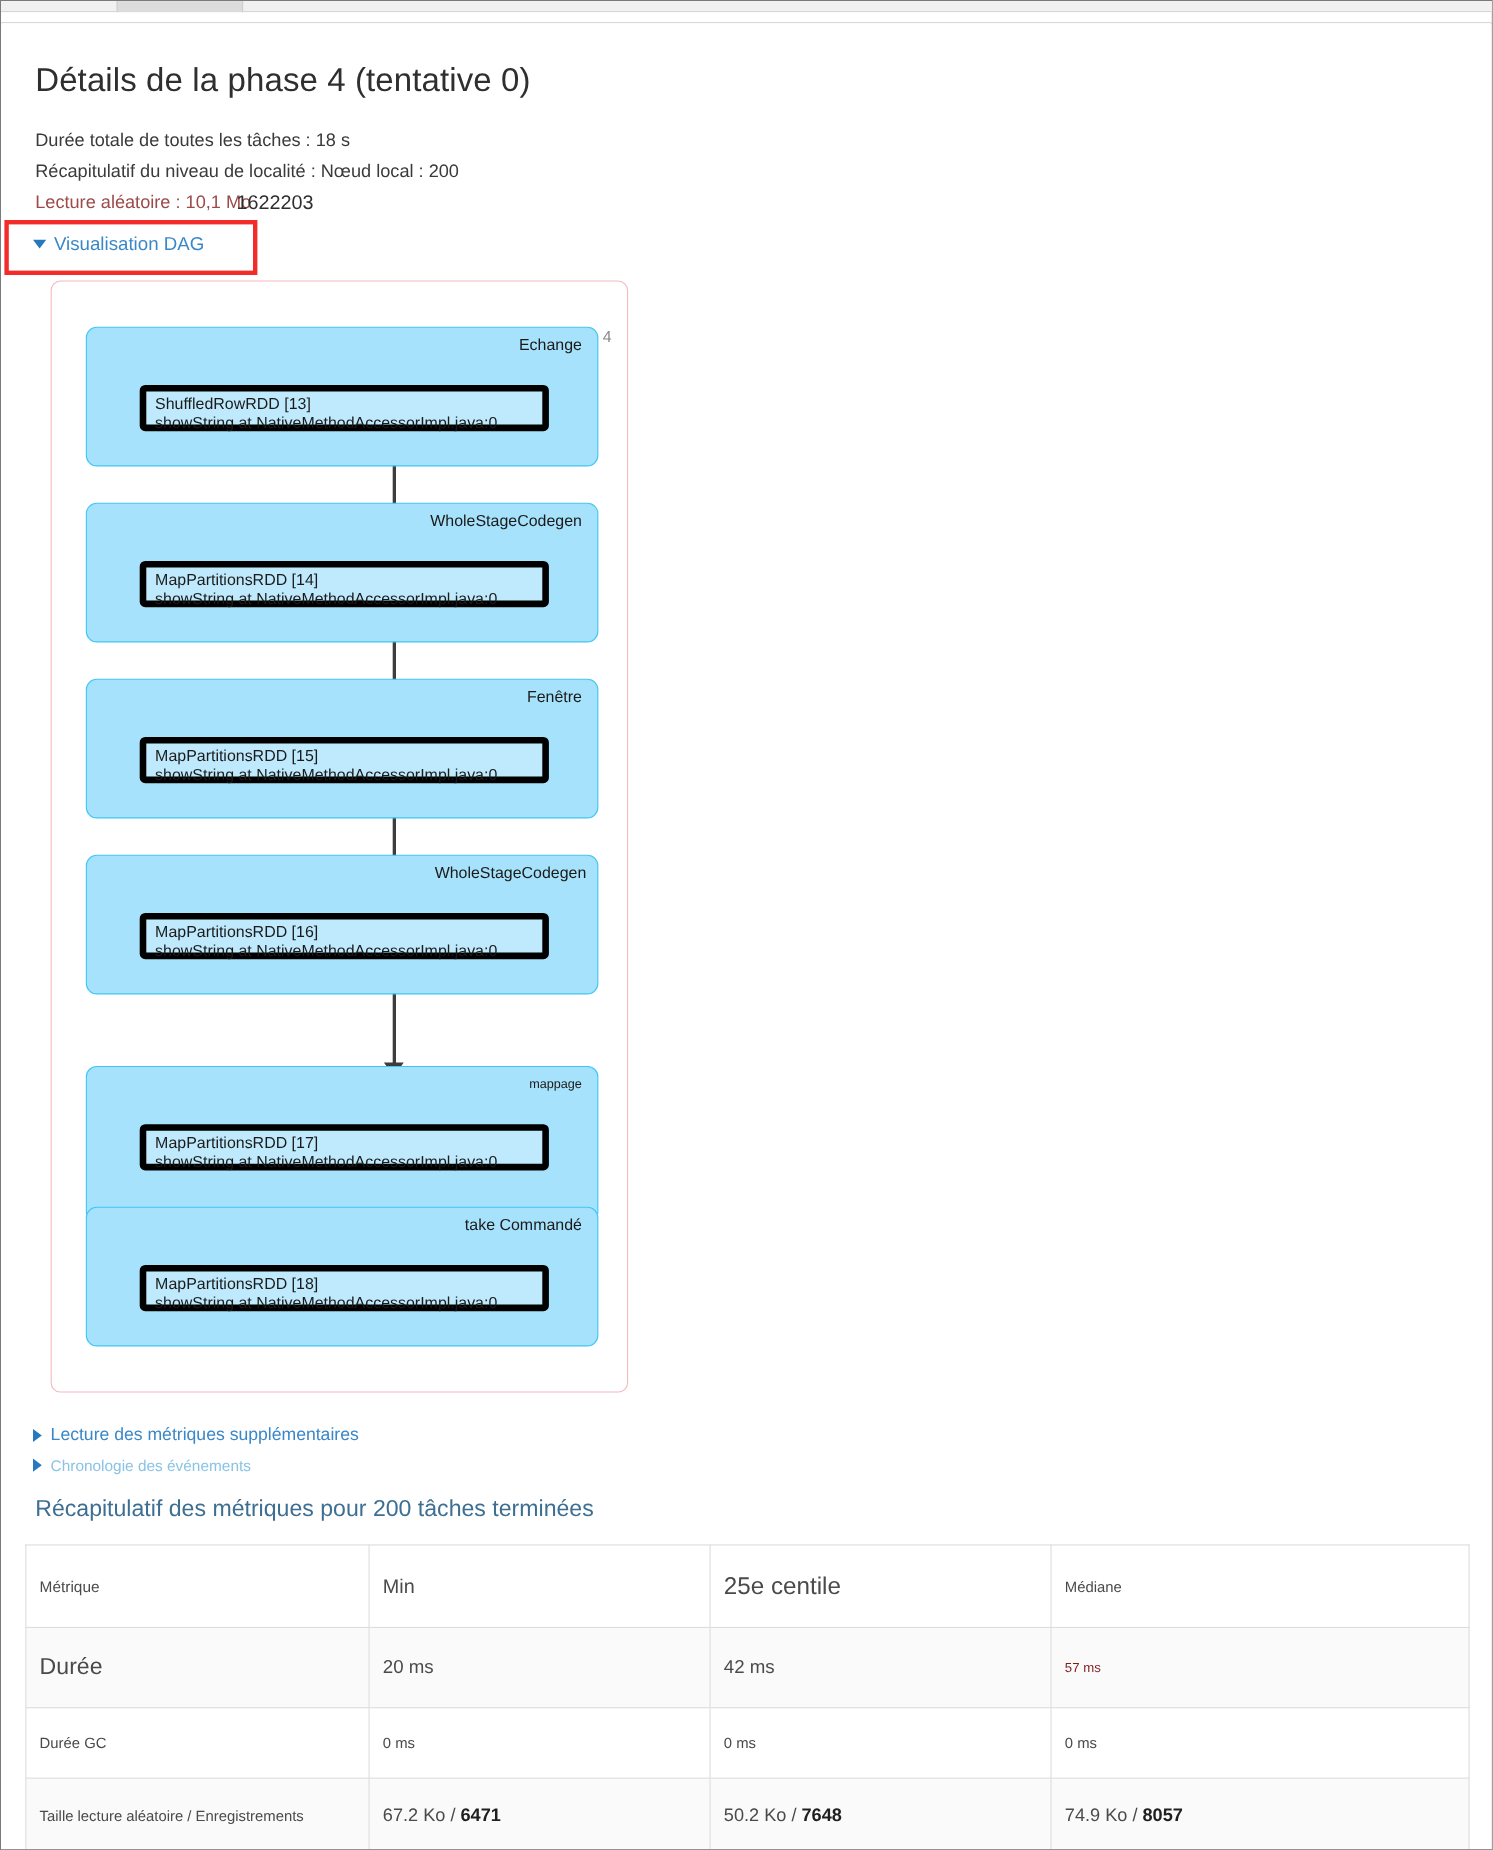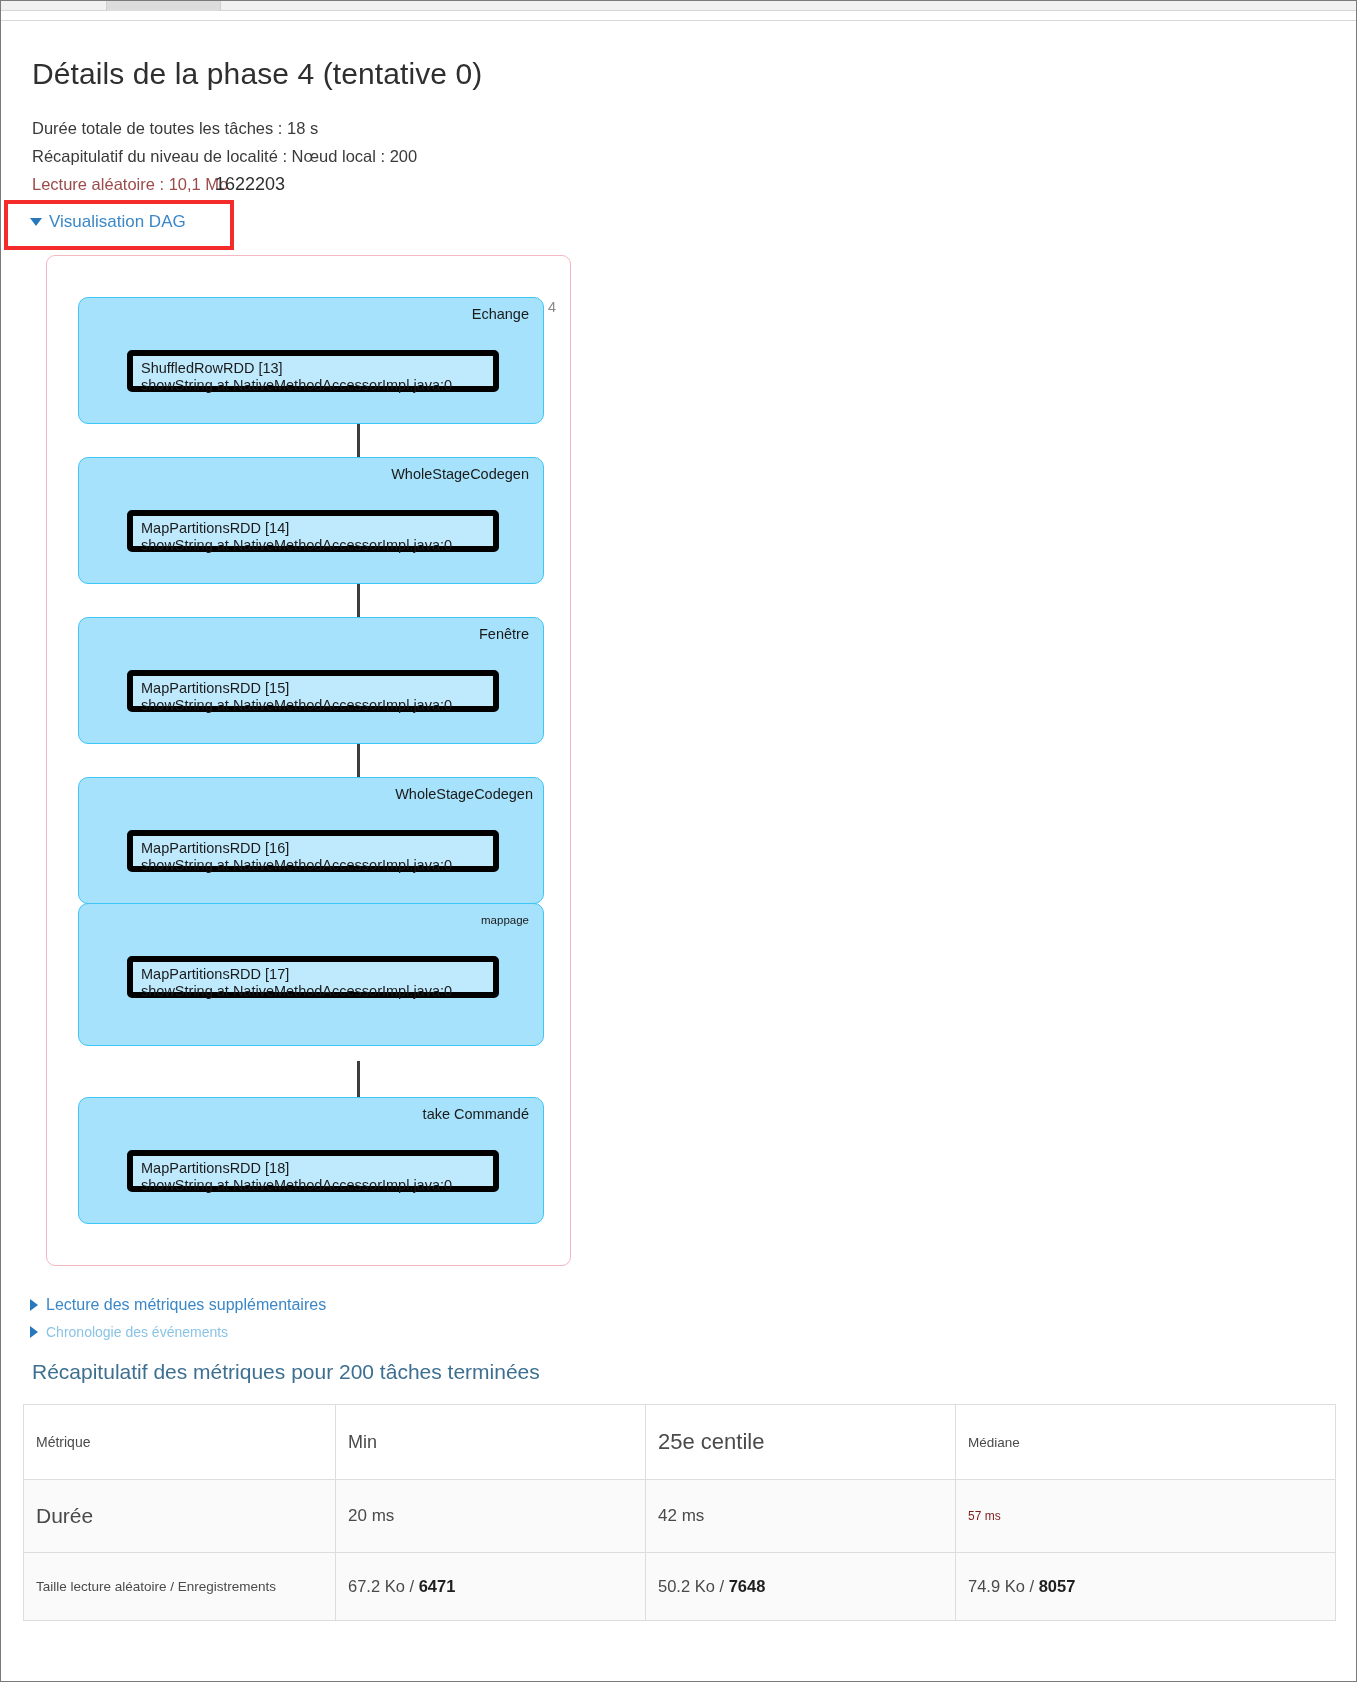--- a/index.html
+++ b/index.html
@@ -250,21 +250,21 @@
     </div>
 
     <div class="codegen-box" style="top:521px; height:127px;">
       <div class="codegen-label clip" style="width:150px; text-align:right;">WholeStageCodegen</div>
       <div class="rdd-box" style="top:52px;">
         <div class="rdd-l1">MapPartitionsRDD [16]</div>
         <div class="rdd-l2">showString at NativeMethodAccessorImpl.java:0</div>
       </div>
     </div>
 
-    <div class="codegen-box" style="top:647px; height:143px;">
+    <div class="codegen-box" style="top:713px; height:143px;">
       <div class="codegen-label small" style="top:10px;">mappage</div>
       <div class="rdd-box" style="top:52px;">
         <div class="rdd-l1">MapPartitionsRDD [17]</div>
         <div class="rdd-l2">showString at NativeMethodAccessorImpl.java:0</div>
       </div>
     </div>
 
     <div class="codegen-box" style="top:841px; height:127px;">
       <div class="codegen-label">take Commandé</div>
       <div class="rdd-box" style="top:52px;">
@@ -300,20 +300,26 @@
         <th class="th-med">Médiane</th>
       </tr>
     </thead>
     <tbody>
       <tr>
         <td class="td-duree-name">Durée</td>
         <td class="td-duree-val">20 ms</td>
         <td class="td-duree-val">42 ms</td>
         <td class="td-duree-val dim">57 ms</td>
       </tr>
+      <tr class="alt">
+        <td class="td-gc-name">Durée GC</td>
+        <td class="td-gc-val">0 ms</td>
+        <td class="td-gc-val">0 ms</td>
+        <td class="td-gc-val">0 ms</td>
+      </tr>
       <tr>
         <td class="td-shuf-name">Taille lecture aléatoire /  Enregistrements</td>
         <td class="td-shuf-val"><span>67.2 Ko / </span><b>6471</b></td>
         <td class="td-shuf-val"><span>50.2 Ko / </span><b>7648</b></td>
         <td class="td-shuf-val"><span>74.9 Ko / </span><b>8057</b></td>
       </tr>
     </tbody>
   </table>
 
 </div>

